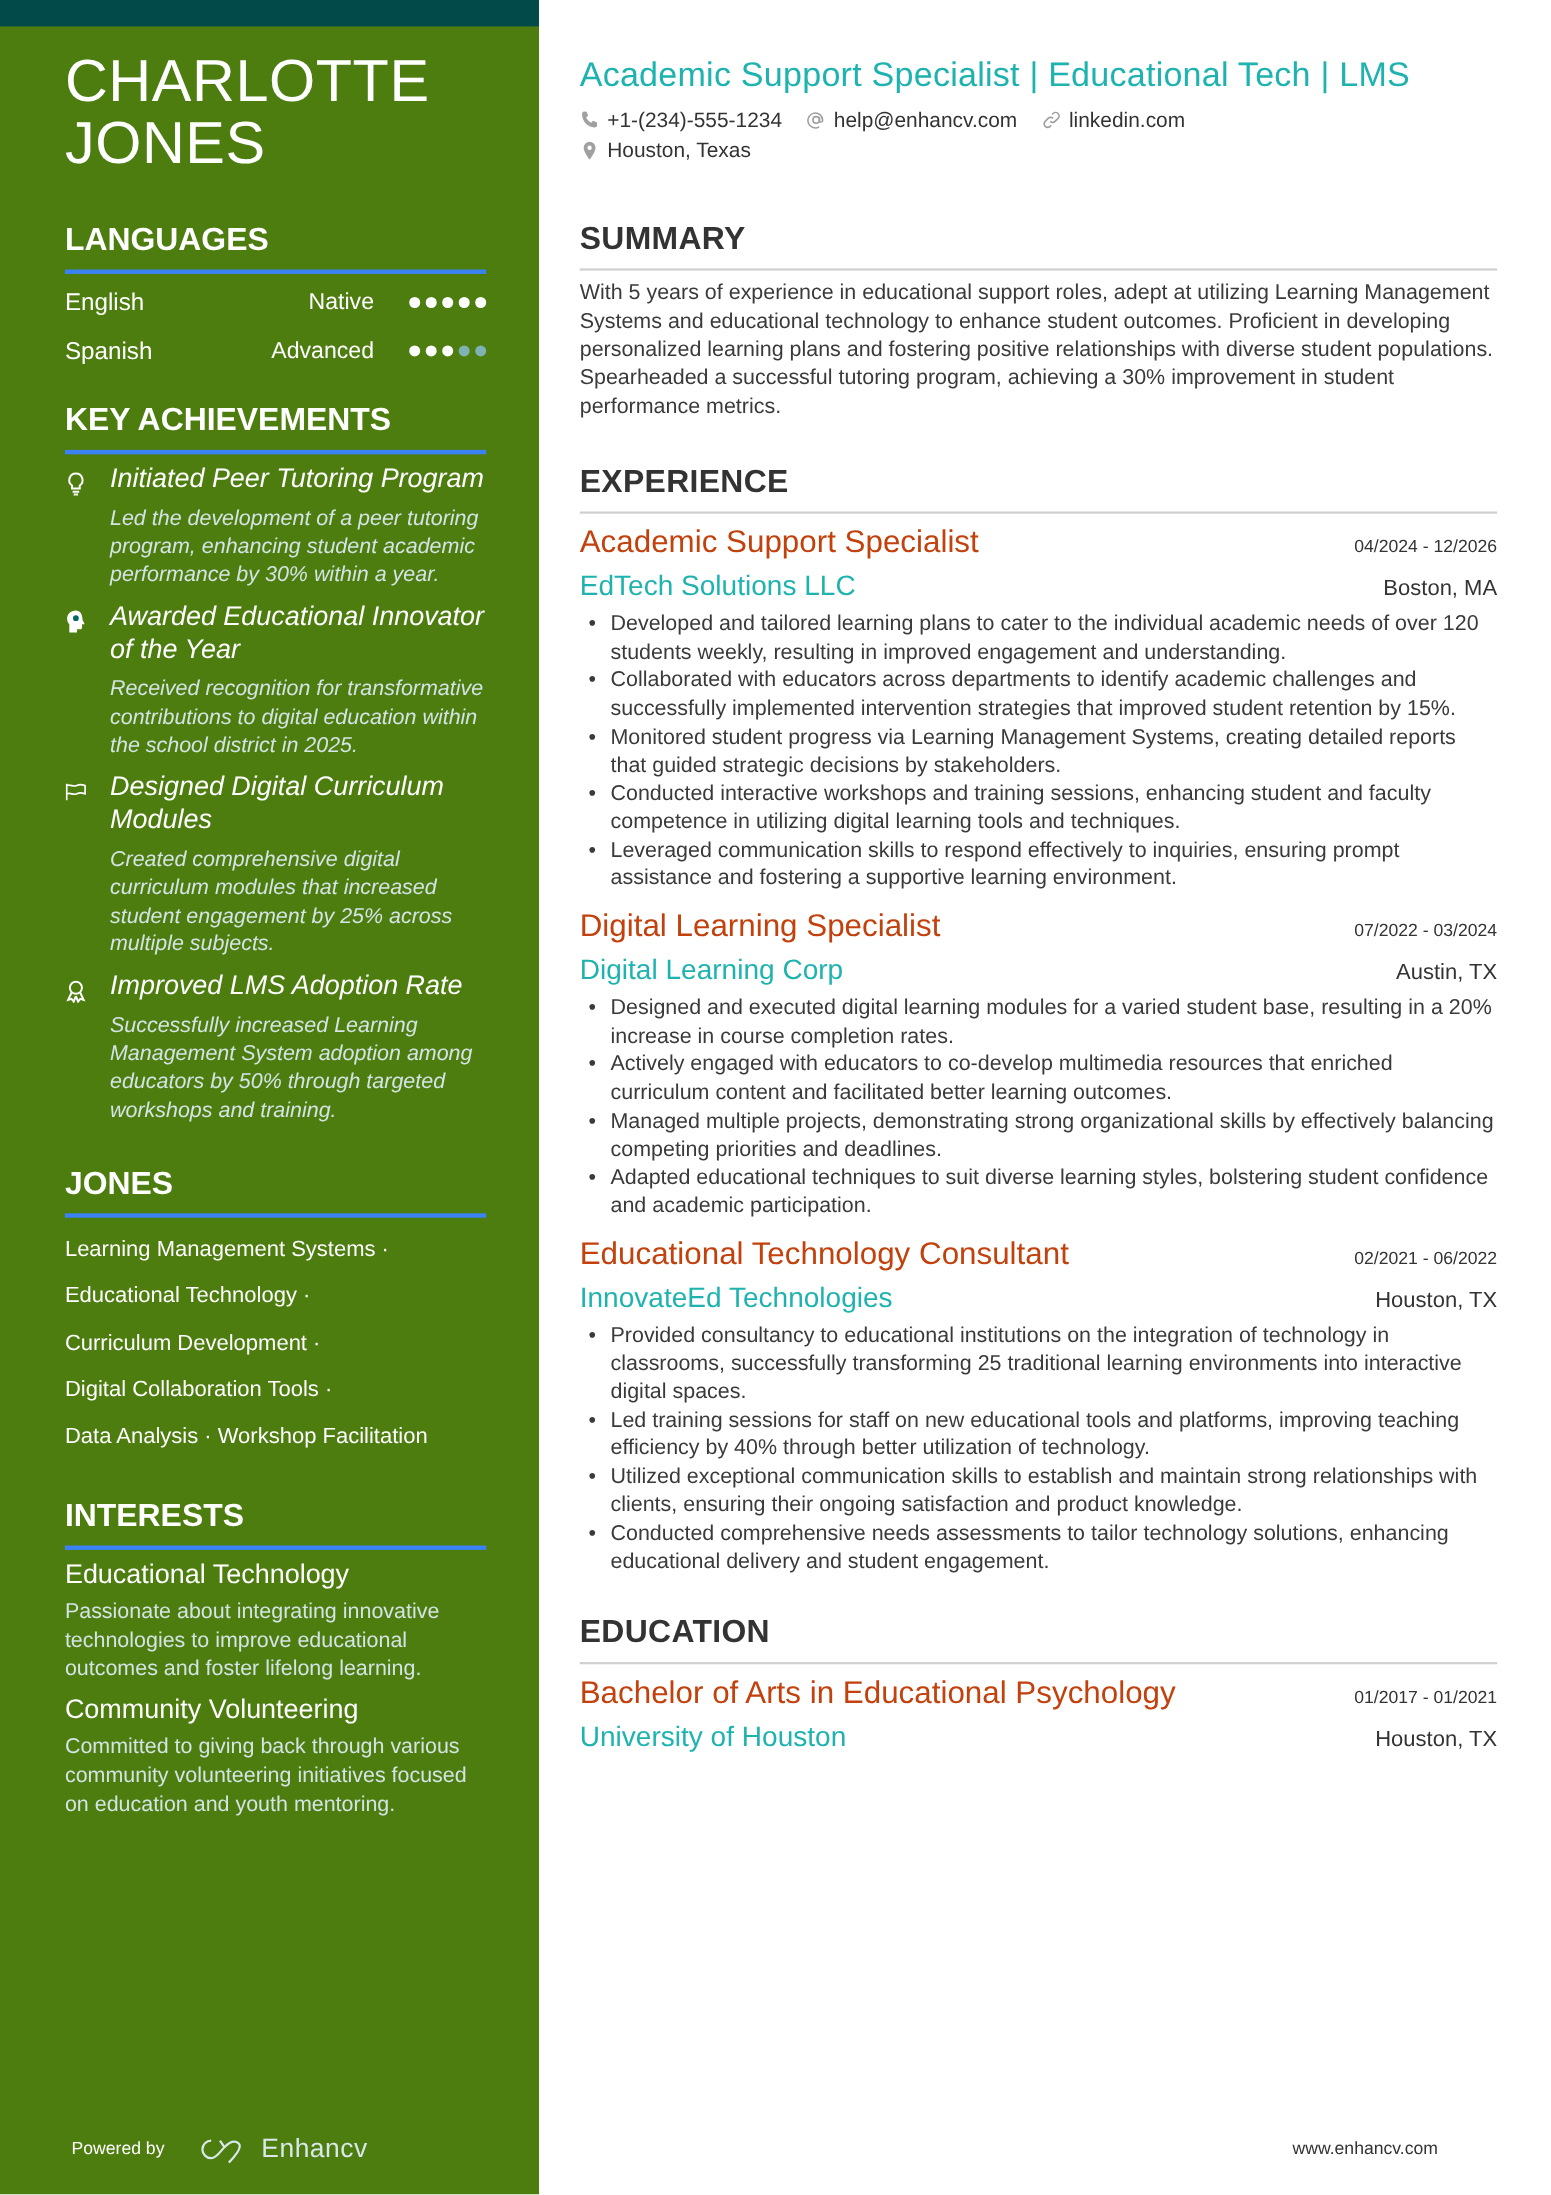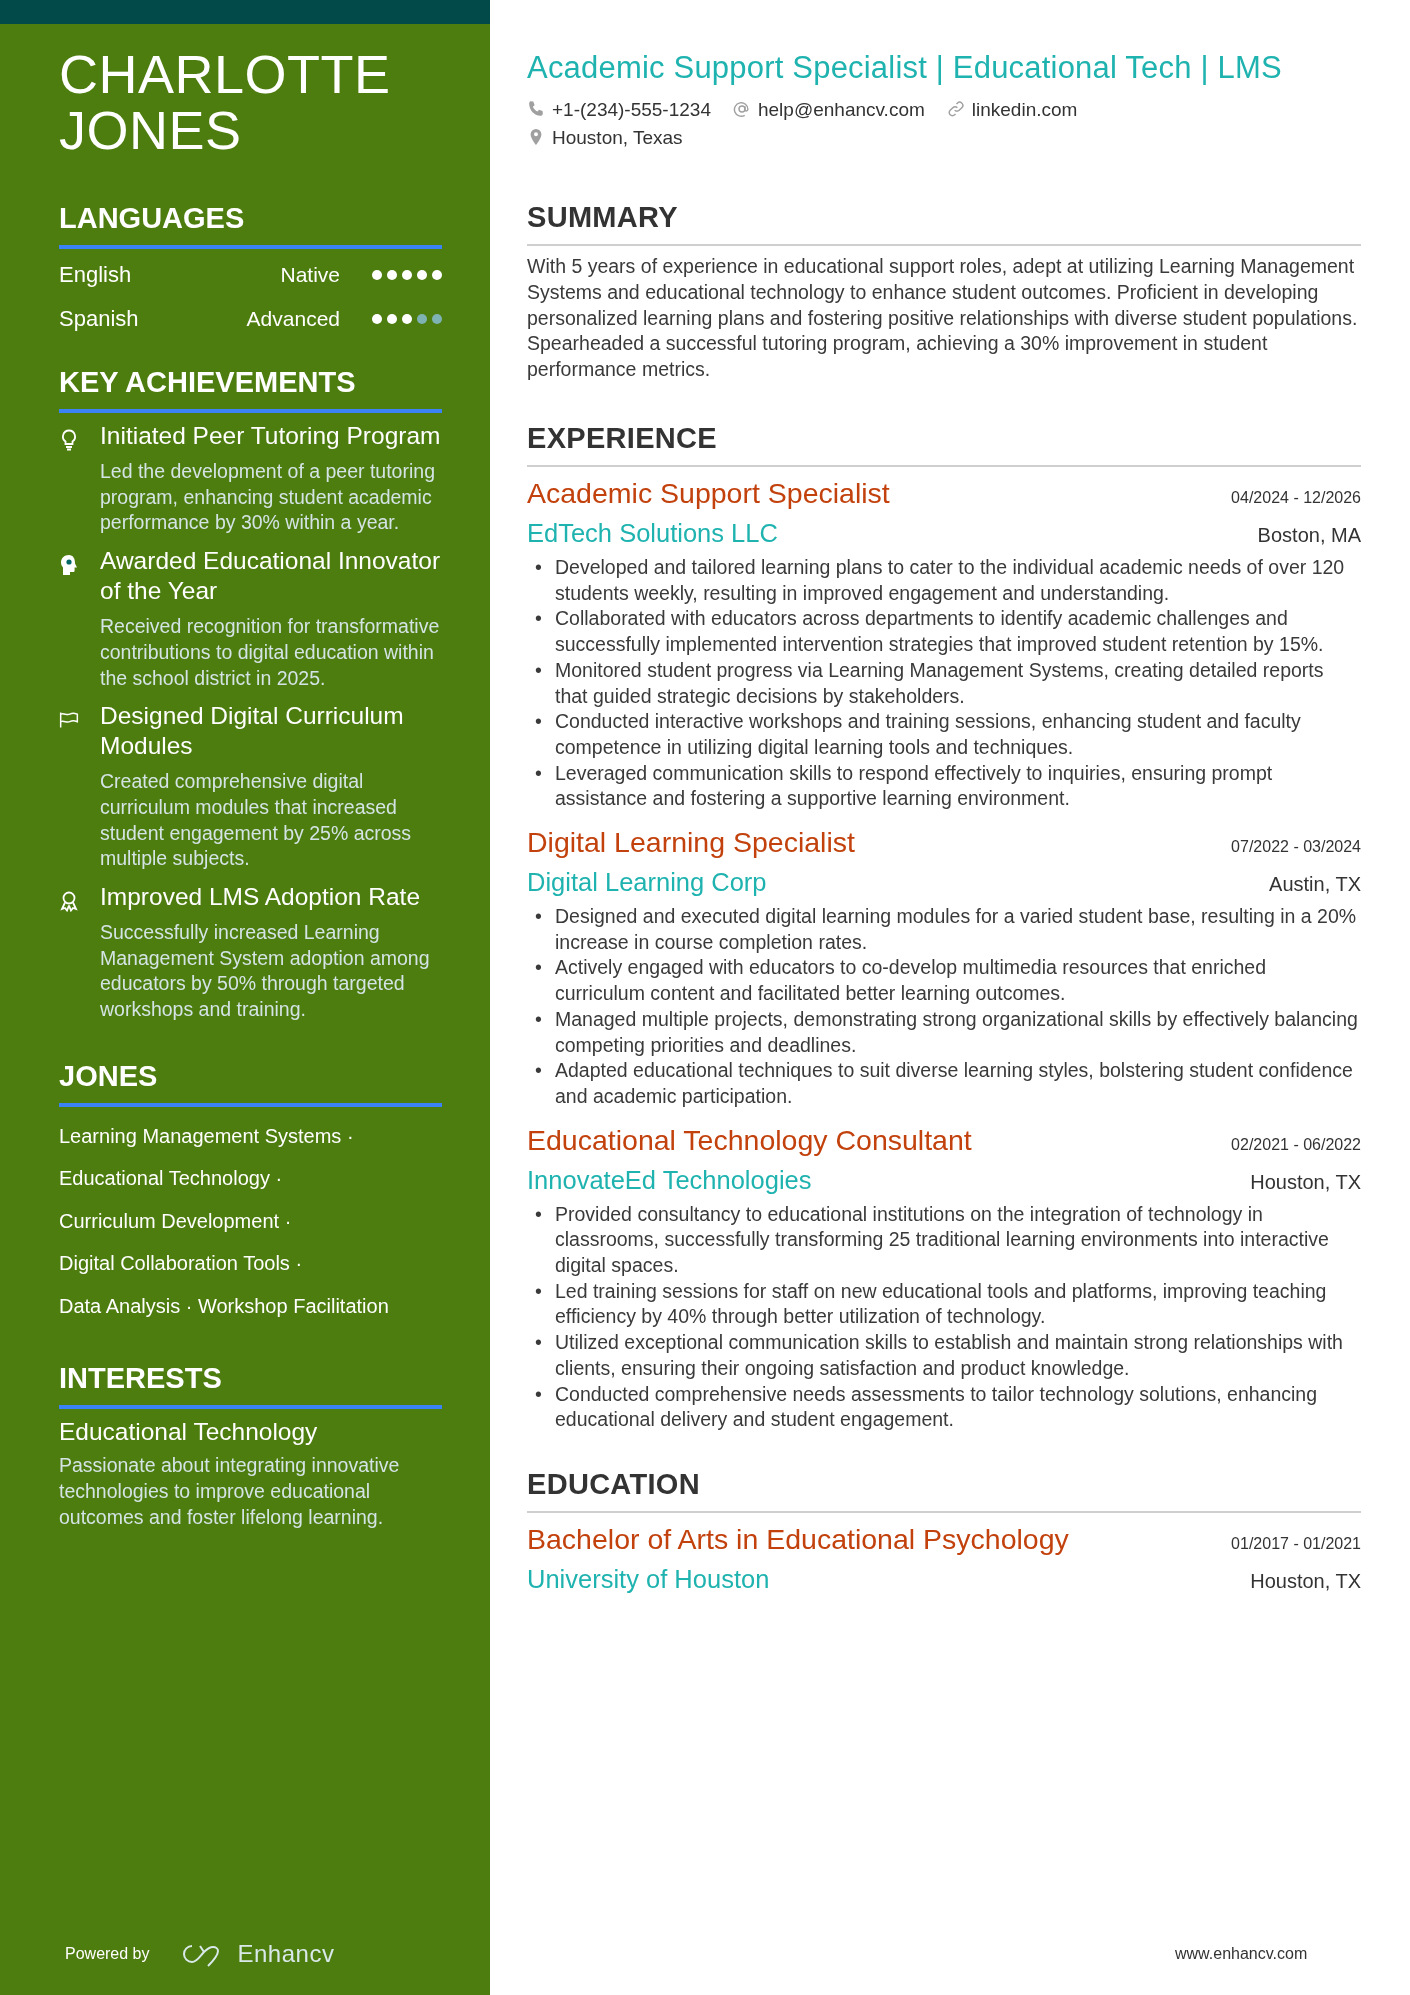--- a/index.html
+++ b/index.html
@@ -14,21 +14,21 @@
   .sb-section { margin-top: 50px; }
   .sb-heading { font-size: 29px; line-height: 34px; color: #fff; padding-bottom: 10px; border-bottom: 4px solid #3b82f6; }
   .lang-row { display: flex; align-items: center; height: 44px; font-size: 22px; }
   .lang-row:first-of-type { margin-top: 4px; }
   .lang-name { flex: 1; color: #fff; }
   .lang-level { color: #fff; margin-right: 32px; font-size: 21px; }
   .dots { display: flex; gap: 5px; }
   .dot { width: 10px; height: 10px; border-radius: 50%; background: #fff; }
   .dot.off { background: #7fb2b2; }
 
-  .ach { display: flex; margin-top: 10px; }
+  .ach { display: flex; margin-top: 10px; font-style: italic; }
   .ach:first-child { margin-top: 8px; }
   .ach-icon { width: 41px; flex: none; padding-top: 8px; }
   .ach-icon svg { width: 20px; height: 22px; display: block; }
   .ach-body { flex: 1; }
   .ach-title { font-size: 24.5px; line-height: 30px; color: #fff; }
   .ach-desc { font-size: 19.5px; line-height: 25.7px; color: #d4e4e4; margin-top: 8px; }
 
   .skills { margin-top: 8px; }
   .skill-line { font-size: 20px; line-height: 42.5px; color: #fff; }
 
@@ -167,20 +167,24 @@
         <div class="skill-line">Data Analysis · Workshop Facilitation</div>
       </div>
     </section>
 
     <section class="sb-section" style="margin-top:34px;">
       <h2 class="sb-heading">INTERESTS</h2>
       <div>
         <div class="int-title">Educational Technology</div>
         <div class="int-desc">Passionate about integrating innovative technologies to improve educational outcomes and foster lifelong learning.</div>
       </div>
+      <div style="margin-top:10px;">
+        <div class="int-title">Community Volunteering</div>
+        <div class="int-desc">Committed to giving back through various community volunteering initiatives focused on education and youth mentoring.</div>
+      </div>
     </section>
   </div>
 
   <div class="powered">
     <span class="powered-label">Powered by</span>
     <span class="enhancv-logo">
       <svg viewBox="0 0 46 26" fill="none" stroke="#d9e8e8" stroke-width="2">
           <path d="M14 5a8 8 0 1 0 0 16c5 0 8-6 12-10s6-5 9-5c3 0 5 2 5 4 0 4-6 11-10 15"></path>
           <path d="M26 11c-2-3-4-6-4-6"></path>
         </svg>

